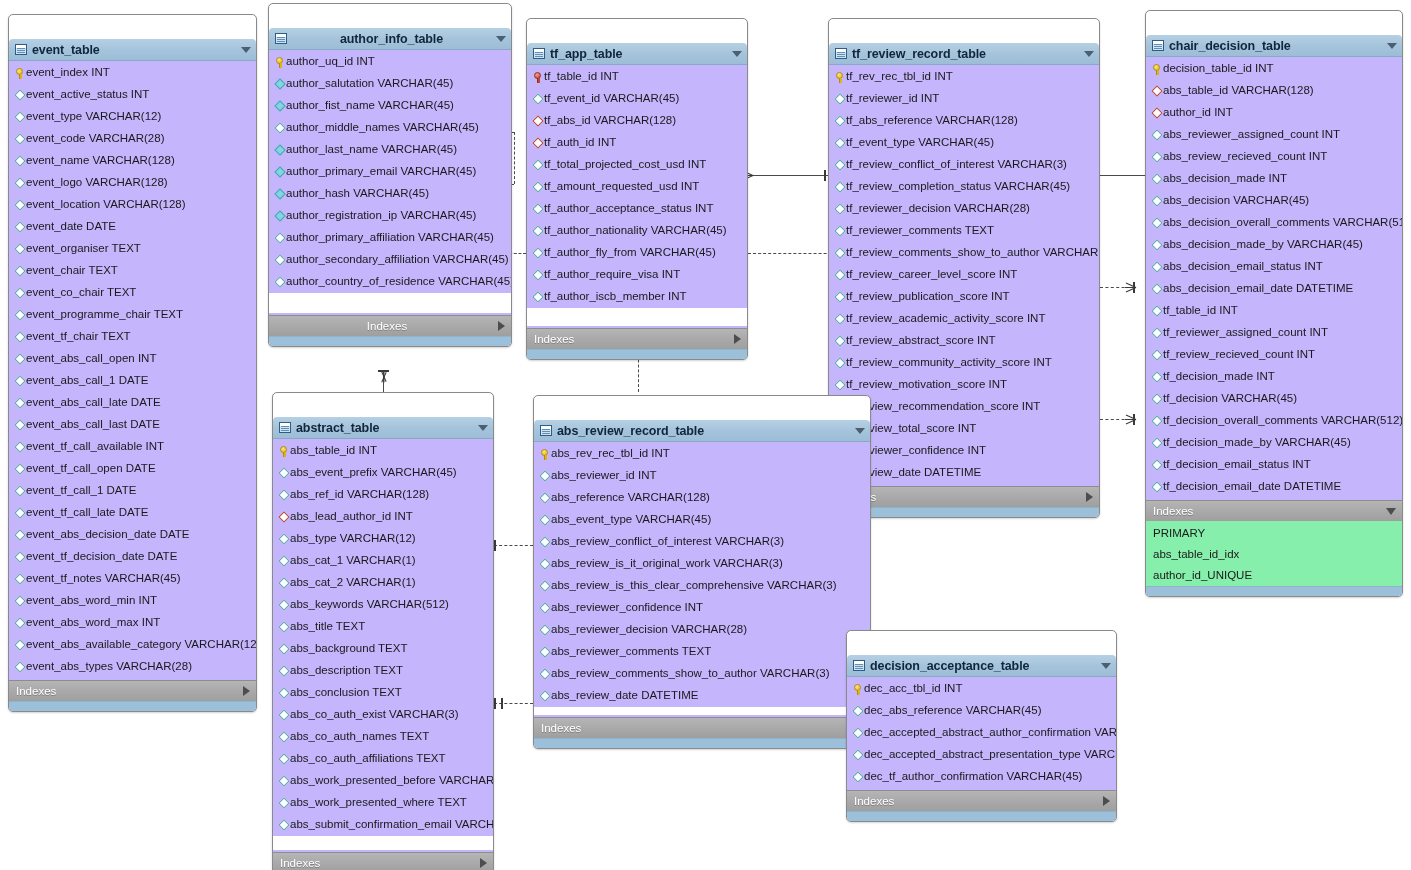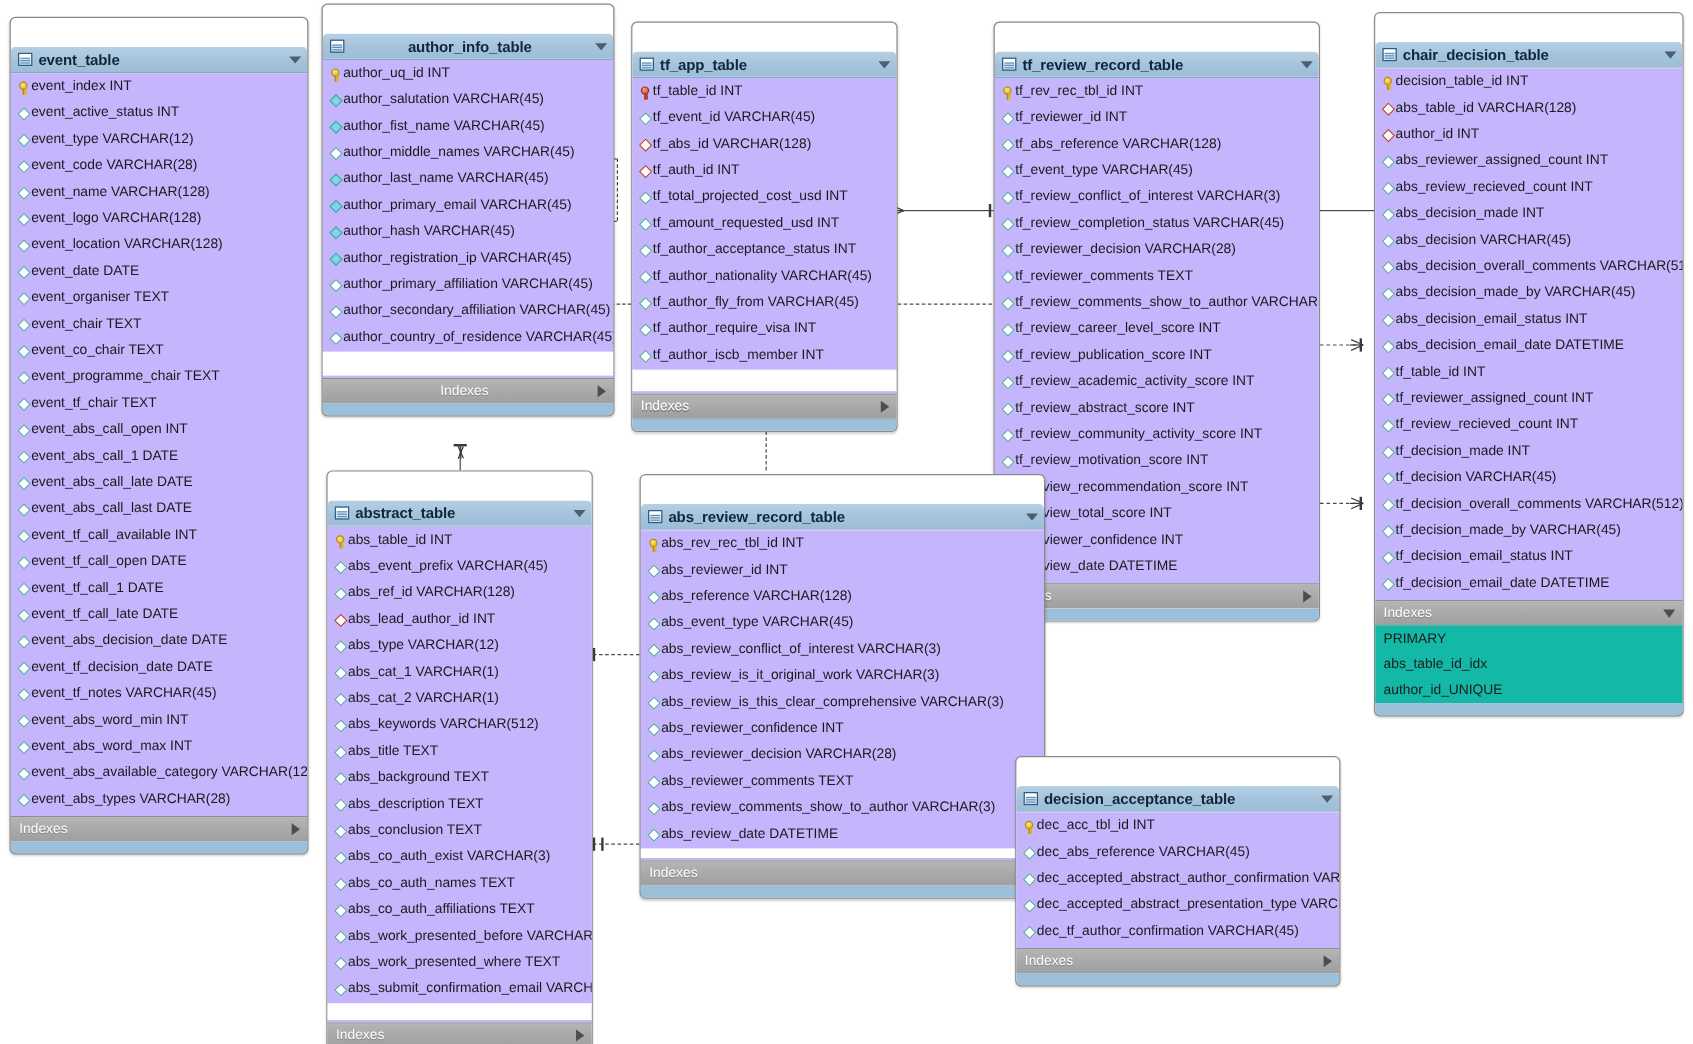--- a/index.html
+++ b/index.html
@@ -124,21 +124,21 @@
     border-left:7px solid #4d4d4d;
     margin-left:auto;
   }
   .tri-down {
     width:0;height:0;
     border-left:5px solid transparent;
     border-right:5px solid transparent;
     border-top:7px solid #4d4d4d;
     margin-left:auto;
   }
-  .idx-list { background:#14b8a6; padding:1px 0 1px 0; }
+  .idx-list { background:#86efac; padding:1px 0 1px 0; }
   .idx-item { height:21px; display:flex; align-items:center; padding-left:7px; font-size:11.5px; color:#1a1a1a; }
   .foot {
     height: 9px;
     background: #9dc0da;
     border-top: 1px solid #8fb2cd;
     border-radius: 0 0 4px 4px;
   }
 
   
   .ln { position:absolute; z-index:1; }

